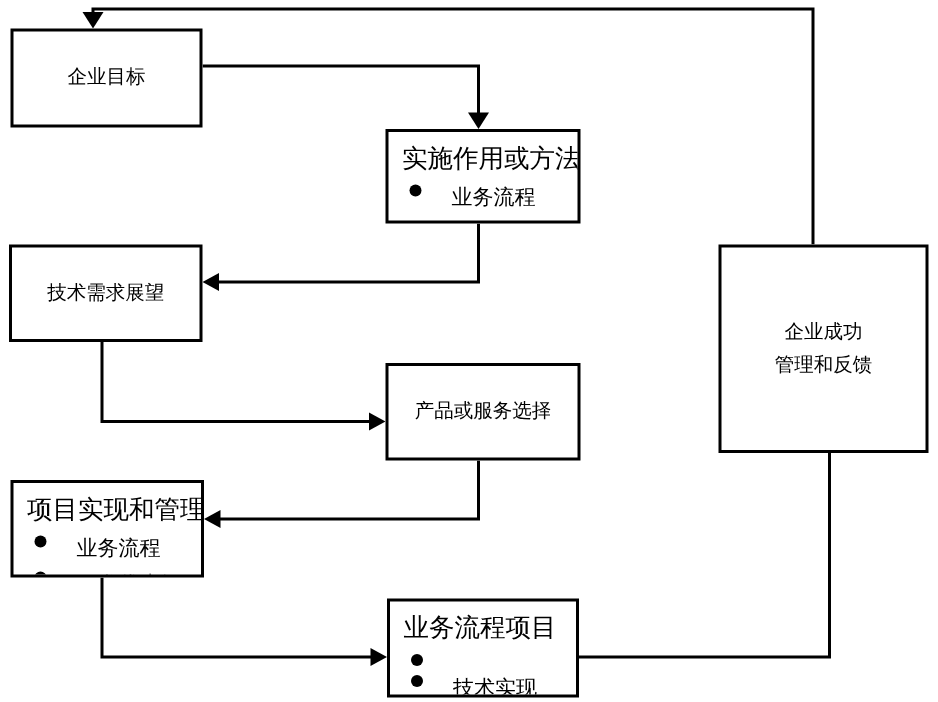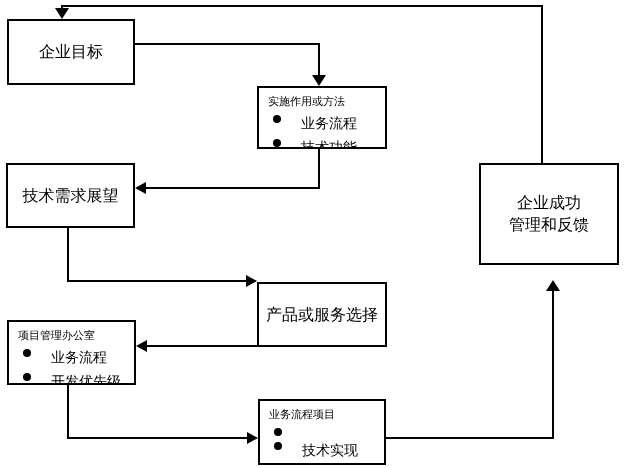--- a/index.html
+++ b/index.html
@@ -13,24 +13,24 @@
   }
   .node {
     position:absolute;
     border:2px solid #000;
     background:#fff;
     box-sizing:border-box;
     overflow:hidden;
   }
   .node-center {
     display:flex; align-items:center; justify-content:center;
-    text-align:center; font-size:16px; line-height:22px;
+    text-align:center; font-size:13px; line-height:22px;
   }
   .node-list .title {
-    font-size:11px;
+    font-size:17px;
     padding:6px 6px 2px 9px;
     white-space:nowrap;
   }
   .bullet-row {
     display:flex; align-items:flex-start;
     padding:4px 0 2px 14px;
     font-size:14px;
     white-space:nowrap;
   }
   .dot {
@@ -90,26 +90,26 @@
     <div class="bullet-row">
       <span class="dot"></span>
       <span>技术功能</span>
     </div>
   </div>
 
   <div class="node node-center" style="left:6px; top:163px; width:129px; height:65px;justify-content:center;">
     <span>技术需求展望</span>
   </div>
 
-  <div class="node node-center" style="left:257px; top:242px; width:130px; height:65px;margin-top:40px;">
+  <div class="node node-center" style="left:257px; top:242px; width:130px; height:65px;">
     <span>产品或服务选择</span>
   </div>
 
   <div class="node node-list" style="left:7px; top:320px; width:129px; height:65px;">
-    <div class="title">项目管理办公室</div>
+    <div class="title">项目实现和管理</div>
     <div class="bullet-row">
       <span class="dot"></span>
       <span>业务流程</span>
     </div>
     <div class="bullet-row">
       <span class="dot"></span>
       <span>开发优先级</span>
     </div>
   </div>
 
@@ -117,20 +117,20 @@
     <div class="title">业务流程项目</div>
     <div class="bullet-row">
       <span class="dot"></span>
     </div>
     <div class="bullet-row">
       <span class="dot"></span>
       <span>技术实现</span>
     </div>
   </div>
 
-  <div class="node node-center" style="left:479px; top:163px; width:140px; height:102px;">
+  <div class="node node-center" style="left:479px; top:163px; width:140px; height:139px;">
     <span>
       <span style="display:block;">企业成功</span>
       <span style="display:block;">管理和反馈</span>
     </span>
   </div>
 
 </div>
 
 </body></html>

